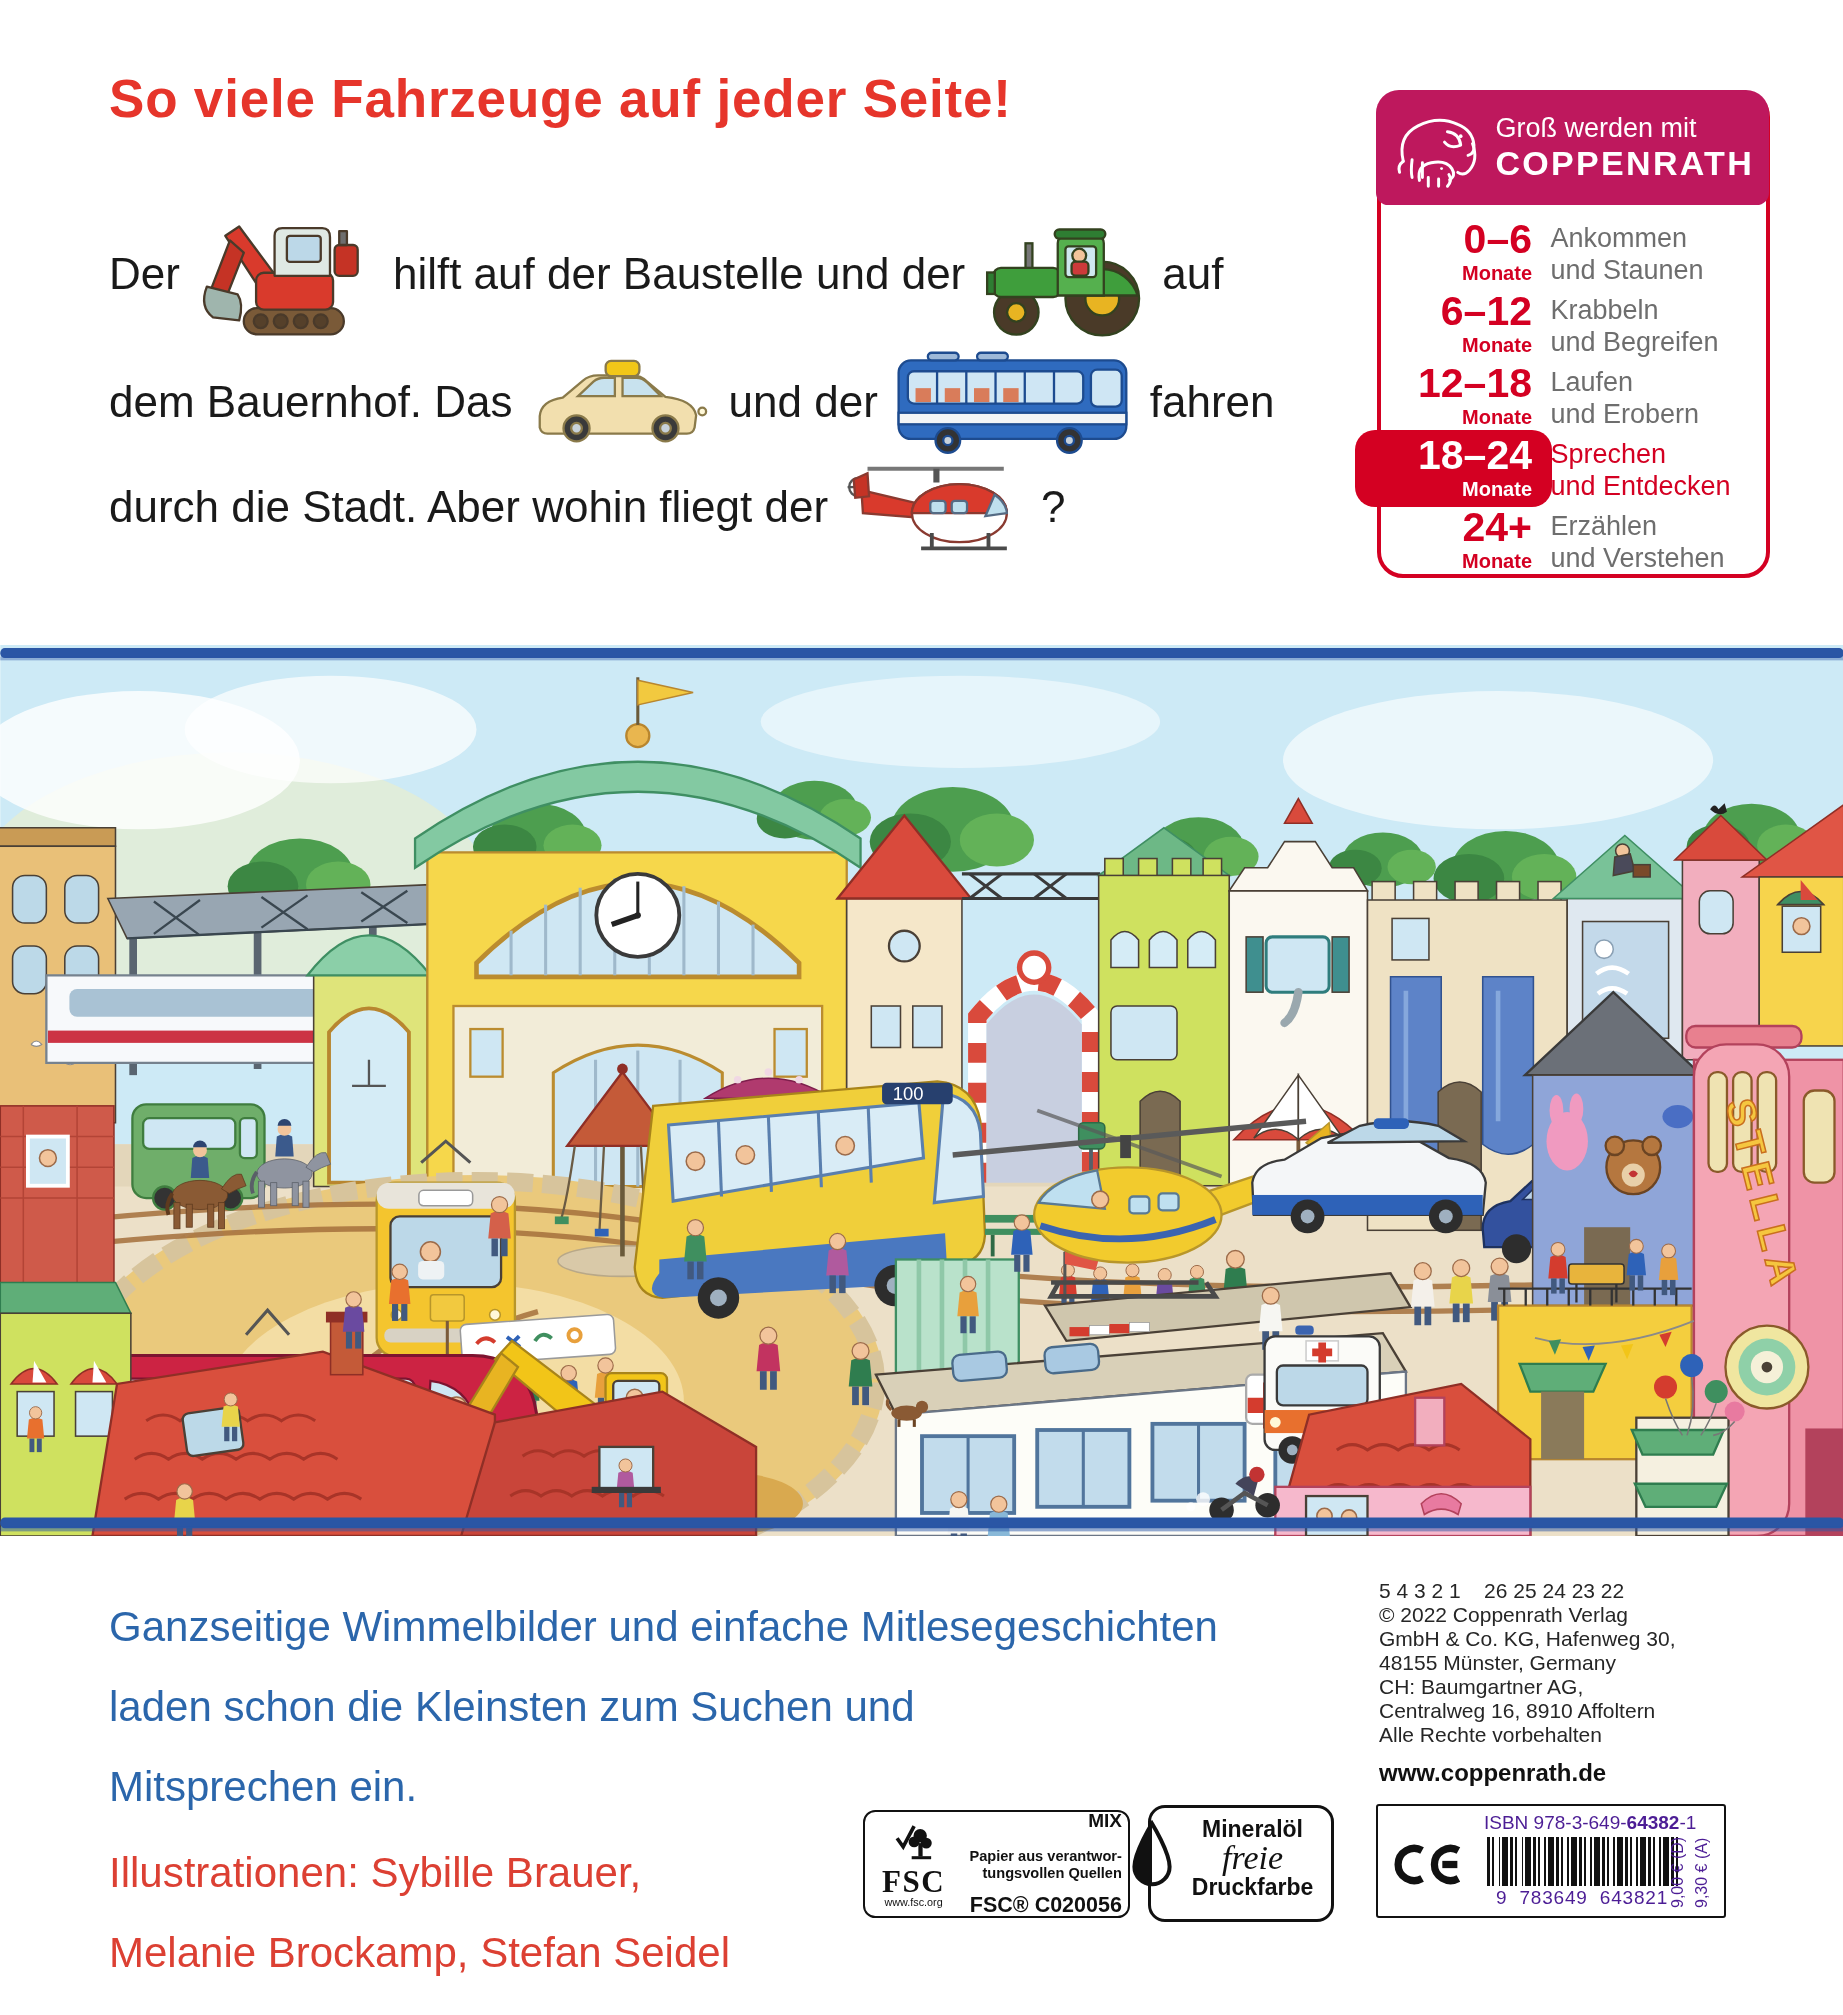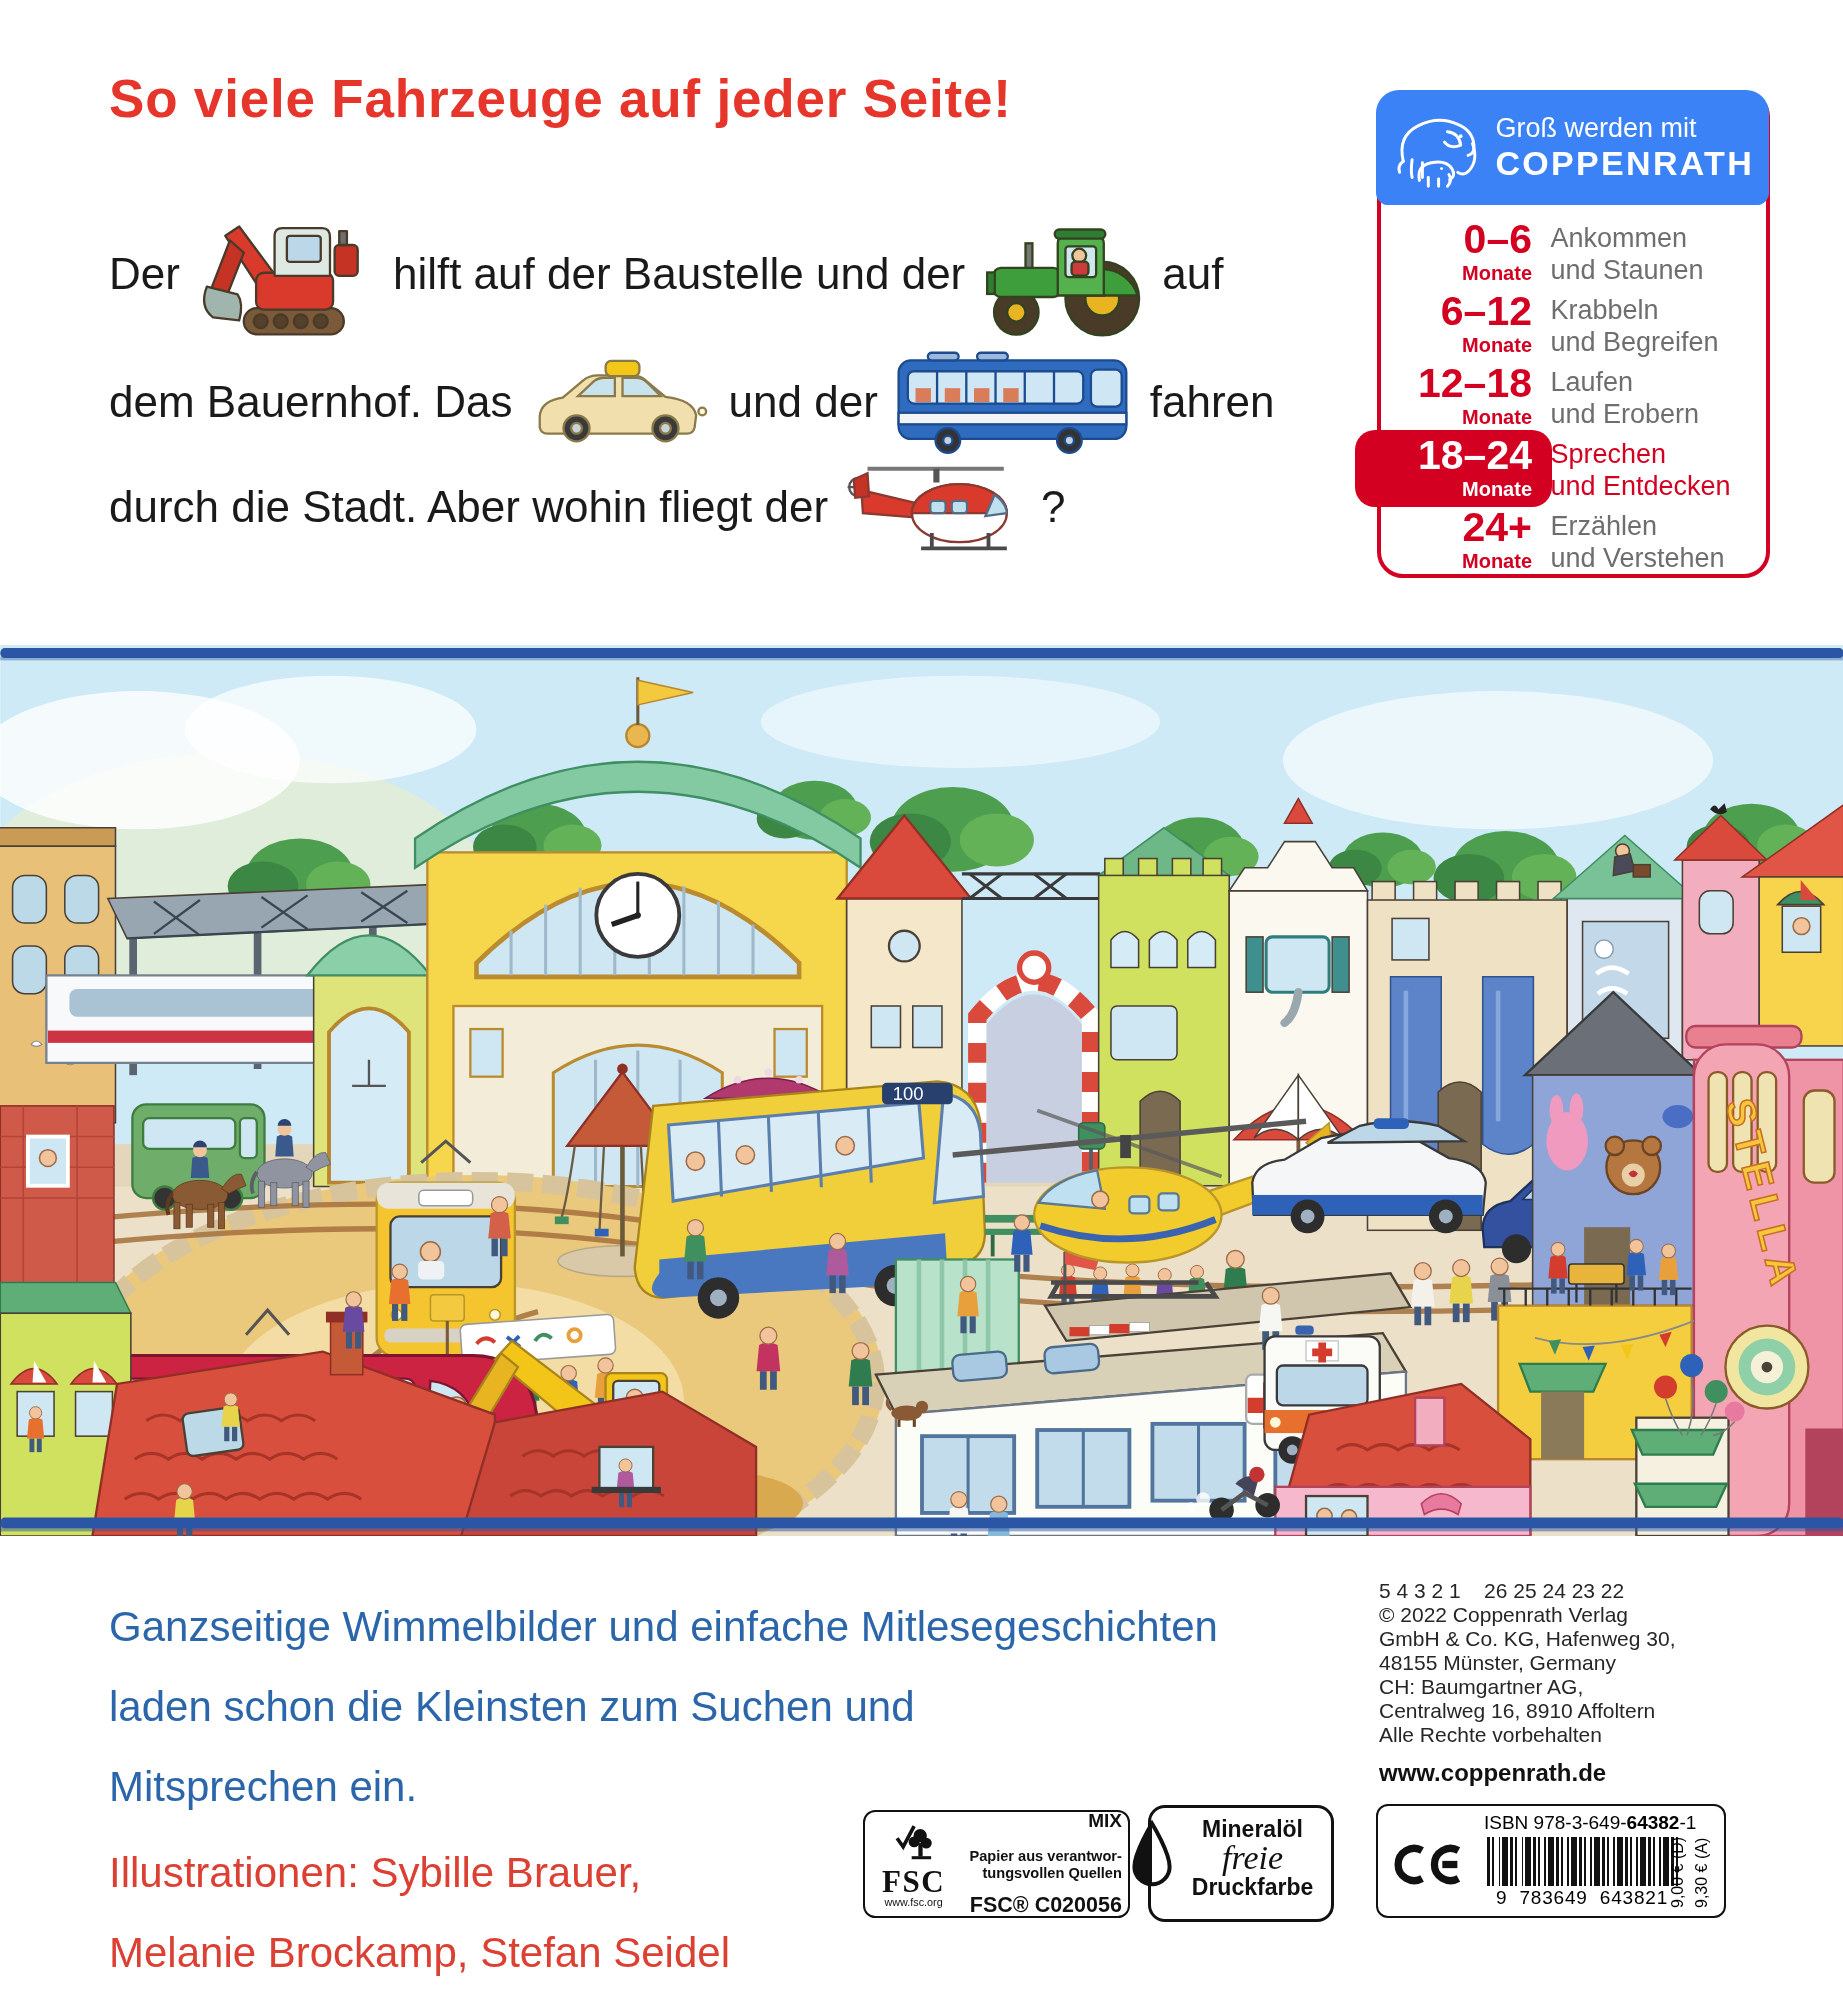--- a/index.html
+++ b/index.html
@@ -12,21 +12,21 @@
   .story-row { position:absolute; left:109px; display:flex; align-items:center; gap:16px;
                font-size:44px; color:#1a1a1a; white-space:nowrap; }
   .story-row svg { flex:none; display:block; }
   #story-row-1 { top:198px; height:151px; }
   #story-row-2 { top:343px; height:117px; }
   #story-row-3 { top:452px; height:109px; }
 
   
   .agebox { position:absolute; left:1377px; top:91px; width:393px; height:487px;
             border:4.6px solid #d40022; border-radius:26px; background:#fff; box-sizing:border-box; }
-  .agebox-header { position:absolute; left:-4.6px; top:-4.6px; width:393px; height:115px; background:#3b82f6;
+  .agebox-header { position:absolute; left:-4.6px; top:-4.6px; width:393px; height:115px; background:#be185d;
                    border-radius:23px; border-bottom-left-radius:12.3px; border-bottom-right-radius:12.3px;
                    display:flex; align-items:center; padding:0 15.4px 0 14px; box-sizing:border-box; gap:2px; color:#fff; }
   .agebox-header .hdr-t1 { font-size:27px; }
   .agebox-header .hdr-t2 { font-size:34px; font-weight:bold; letter-spacing:2.3px; }
   .agebox-rows { position:absolute; top:121px; left:0; right:0; }
   .age-row { position:relative; display:flex; align-items:flex-start; height:72px; }
   .age-num-col { position:relative; z-index:1; width:151px; text-align:right; color:#d40022; padding-top:3.1px; }
   .age-range { font-size:41px; font-weight:bold; line-height:1; }
   .age-unit  { font-size:20px; font-weight:bold; margin-top:1.5px; }
   .age-desc  { position:relative; z-index:1; margin-left:18.4px; font-size:27px; color:#6e6e6e;
@@ -58,21 +58,21 @@
   .fsc-code { font-size:21.5px; font-weight:bold; margin-top:12px; }
 
   .ink { position:absolute; left:1148px; top:1805px; width:186px; height:117px; border:3.1px solid #111;
          border-radius:17px; box-sizing:border-box; text-align:center; padding:9.2px 0 0 23px; color:#111; }
   .ink-drop { position:absolute; left:-23px; top:12.3px; }
   .ink-l1 { font-size:23px; font-weight:bold; line-height:1.05; }
   .ink-l2 { font-family:"Liberation Serif",serif; font-style:italic; font-size:34px; line-height:1; }
   .ink-l3 { font-size:23px; font-weight:bold; line-height:1.05; }
 
   .isbn { position:absolute; left:1376px; top:1804px; width:350px; height:114px; border:2.3px solid #111;
-          border-radius:12px; box-sizing:border-box; background:#fff; color:#000000; }
+          border-radius:3px; box-sizing:border-box; background:#fff; color:#4c1d95; }
   .ce-mark { position:absolute; left:14px; top:28px; }
   .isbn-text { position:absolute; left:106px; top:6.1px; font-size:19px; white-space:nowrap; }
   .isbn-text b { font-weight:bold; }
   .bars { position:absolute; left:109px; top:31px; width:194px; height:49px;
           background:repeating-linear-gradient(90deg,#111 0 3.1px,#fff 3.1px 4.6px,#111 4.6px 7px,#fff 7px 11.5px,#111 11.5px 13px,#fff 13px 15.4px,#111 15.4px 21px,#fff 21px 23px); }
   .isbn-digits { position:absolute; left:98px; top:81px; width:212px; text-align:center; font-size:19px;
                  letter-spacing:0.8px; white-space:pre; }
   .price { position:absolute; bottom:7.7px; transform-origin:left bottom; transform:rotate(-90deg);
            font-size:16px; white-space:nowrap; }
   .price-d { left:309px; }

